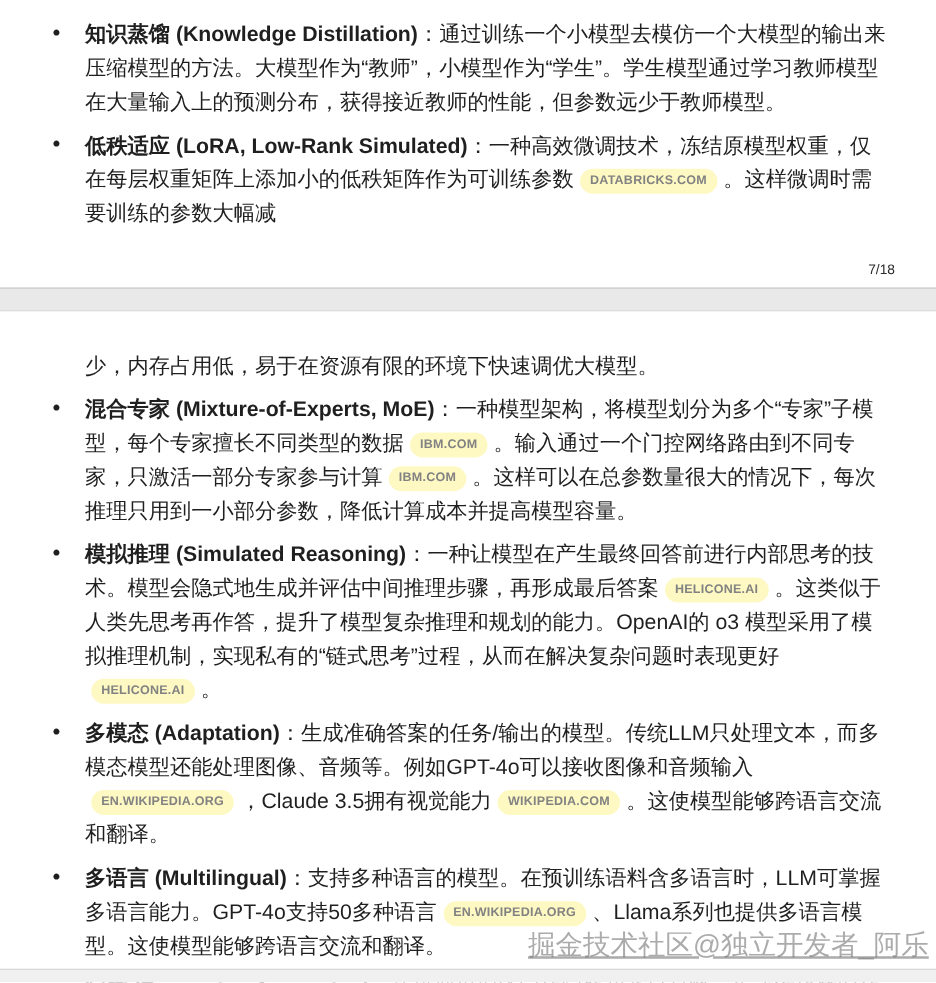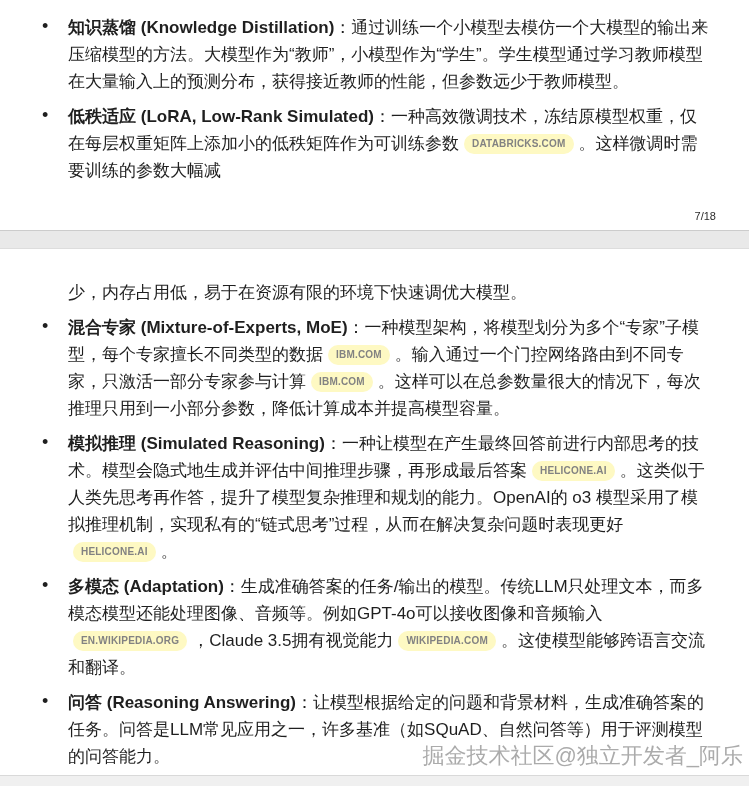--- a/index.html
+++ b/index.html
@@ -64,20 +64,21 @@
     border-top:1px solid #d9d9d9;
     z-index:4;
   }
   .watermark{
     position:absolute;top:743px;right:6px;
     font-size:22px;line-height:26px;
     color:rgba(120,120,120,0.62);
     white-space:nowrap;
     z-index:5;
     pointer-events:none;
+    text-decoration:underline;
   }
 </style>
 </head>
 <body>
 
 <div class="viewport">
 
   <section class="page1 doc-text">
     <ul class="term-list">
         <li class="term-item"><strong class="term-name">知识蒸馏 (Knowledge Distillation)</strong><span>：通过训练一个小模型去模仿一个大模型的输出来压缩模型的方法。大模型作为“教师”，小模型作为“学生”。学生模型通过学习教师模型在大量输入上的预测分布，获得接近教师的性能，但参数远少于教师模型。</span></li>
@@ -88,20 +89,21 @@
   <div class="page-number">7/18</div>
 
   <div class="page-gap"></div>
 
   <section class="page2 doc-text">
     <p class="continuation">少，内存占用低，易于在资源有限的环境下快速调优大模型。</p>
     <ul class="term-list">
         <li class="term-item"><strong class="term-name">混合专家 (Mixture-of-Experts, MoE)</strong><span>：一种模型架构，将模型划分为多个“专家”子模型，每个专家擅长不同类型的数据</span><span class="citation-badge">IBM.COM</span><span>。输入通过一个门控网络路由到不同专家，只激活一部分专家参与计算</span><span class="citation-badge">IBM.COM</span><span>。这样可以在总参数量很大的情况下，每次推理只用到一小部分参数，降低计算成本并提高模型容量。</span></li>
         <li class="term-item"><strong class="term-name">模拟推理 (Simulated Reasoning)</strong><span>：一种让模型在产生最终回答前进行内部思考的技术。模型会隐式地生成并评估中间推理步骤，再形成最后答案</span><span class="citation-badge">HELICONE.AI</span><span>。这类似于人类先思考再作答，提升了模型复杂推理和规划的能力。OpenAI的 o3 模型采用了模拟推理机制，实现私有的“链式思考”过程，从而在解决复杂问题时表现更好</span><span class="citation-badge">HELICONE.AI</span><span>。</span></li>
         <li class="term-item"><strong class="term-name">多模态 (Adaptation)</strong><span>：生成准确答案的任务/输出的模型。传统LLM只处理文本，而多模态模型还能处理图像、音频等。例如GPT-4o可以接收图像和音频输入</span><span class="citation-badge">EN.WIKIPEDIA.ORG</span><span>，Claude 3.5拥有视觉能力</span><span class="citation-badge">WIKIPEDIA.COM</span><span>。这使模型能够跨语言交流和翻译。</span></li>
+        <li class="term-item"><strong class="term-name">多语言 (Multilingual)</strong><span>：支持多种语言的模型。在预训练语料含多语言时，LLM可掌握多语言能力。GPT-4o支持50多种语言</span><span class="citation-badge">EN.WIKIPEDIA.ORG</span><span>、Llama系列也提供多语言模型。这使模型能够跨语言交流和翻译。</span></li>
         <li class="term-item"><strong class="term-name">问答 (Reasoning Answering)</strong><span>：让模型根据给定的问题和背景材料，生成准确答案的任务。问答是LLM常见应用之一，许多基准（如SQuAD、自然问答等）用于评测模型的问答能力。</span></li>
       </ul>
   </section>
 
   <div class="watermark">掘金技术社区@独立开发者_阿乐</div>
 
   <div class="bottom-gap"></div>
 
 </div>
 

